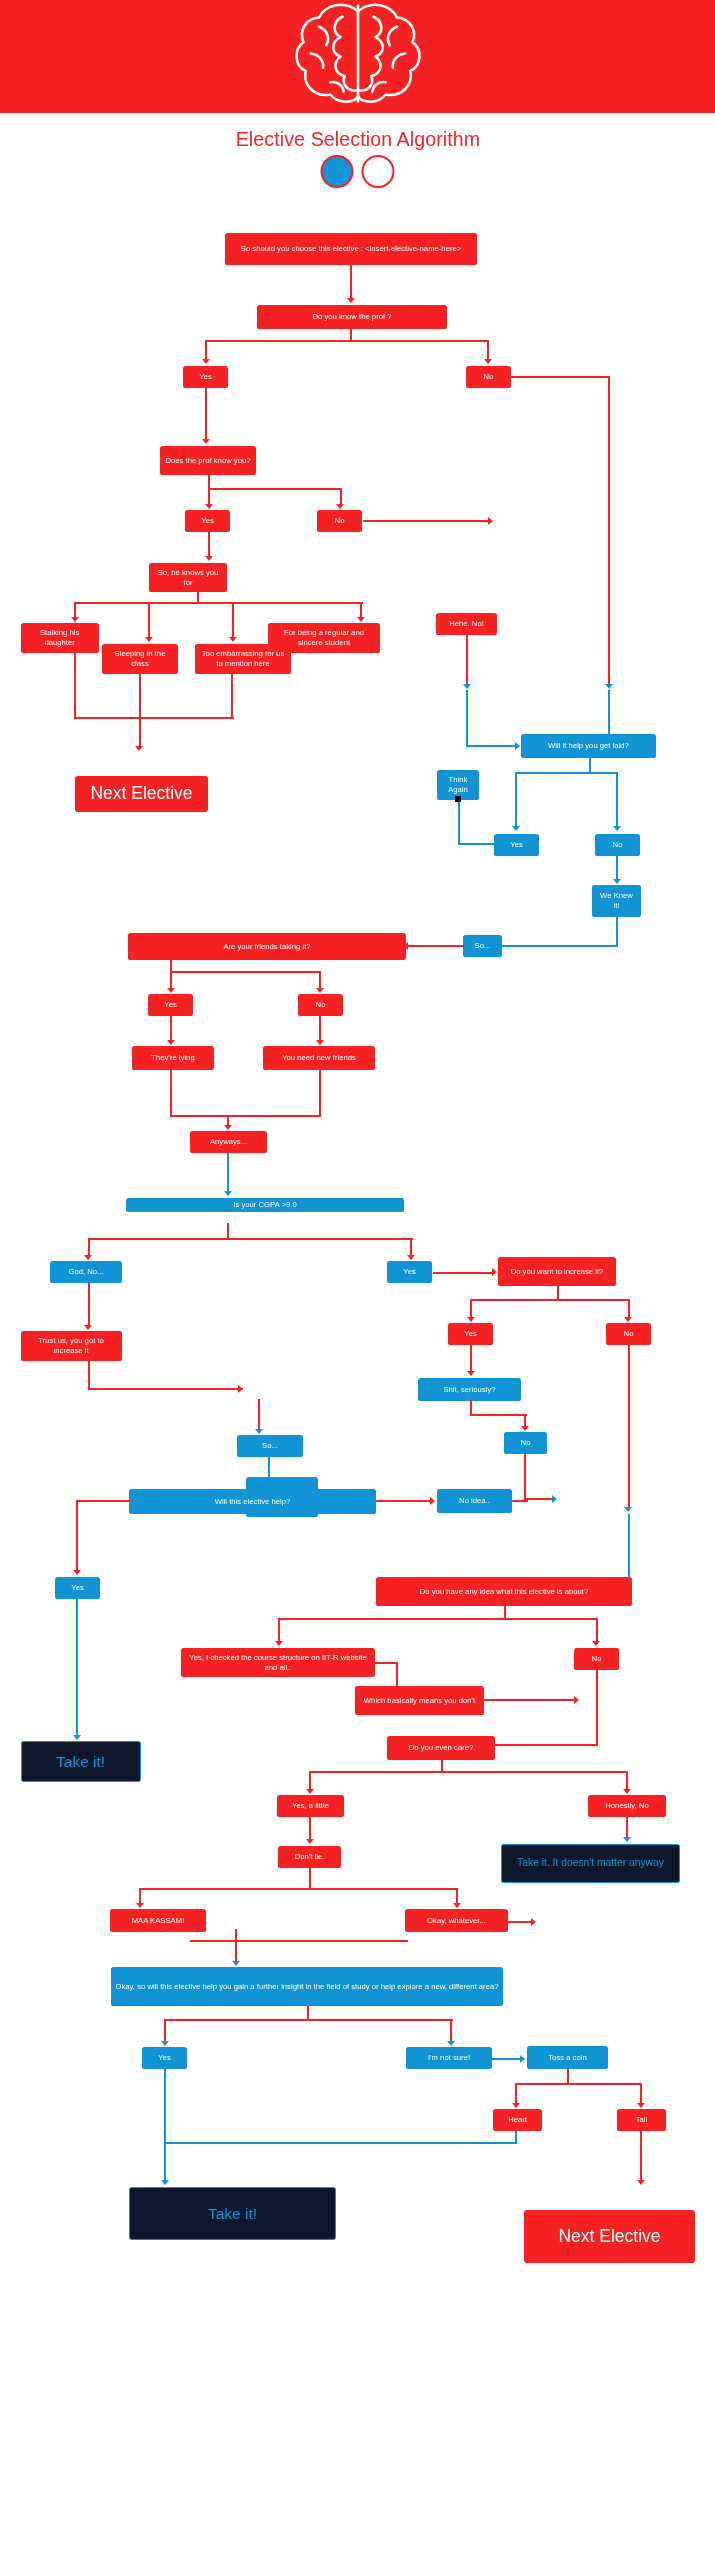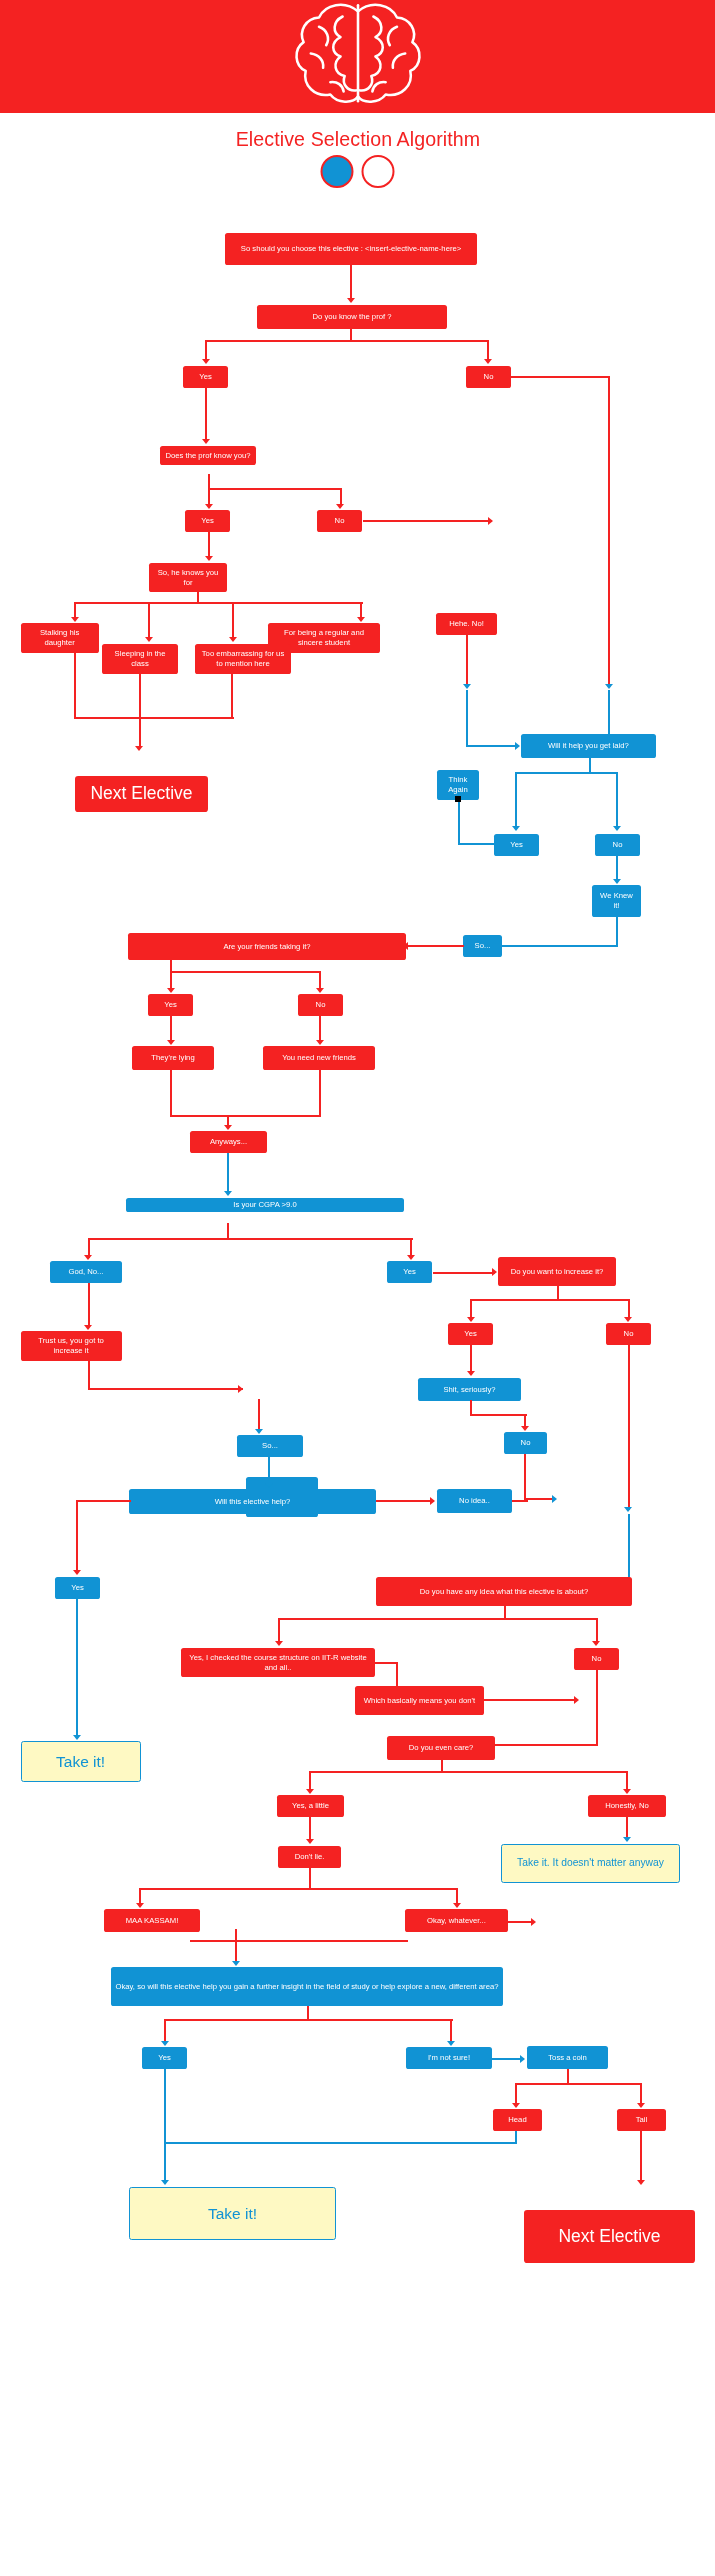--- a/index.html
+++ b/index.html
@@ -89,21 +89,21 @@
   }
   .node.red   { background: #f42222; }
   .node.blue  { background: #1193d4; }
   .node.big {
     font-size: 17.5px;
     border-radius: 3.1px;
     font-weight: normal;
     margin-top: 23px;
   }
   .node.outline-blue {
-    background: #fef9c3;
+    background: #0f172a;
     color: #1193d4;
     border: 1.5px solid #1193d4;
     font-size: 15.5px;
   }
   .node.outline-blue.small-txt { font-size: 10.3px; }
 
   
   .ln {
     position: absolute;
     background: #f42222;
@@ -165,21 +165,21 @@
   <div class="ln" style="left:205px; top:340px; width:2.1px; height:19.6px;"></div>
   <div class="ln" style="left:487px; top:340px; width:2.1px; height:19.6px;"></div>
   <div class="arrow down red" style="left:202px; top:359px;"></div>
   <div class="arrow down red" style="left:484px; top:359px;"></div>
 
   <div class="node red" style="left:183px; top:366px; width:45px; height:21.6px;">Yes</div>
   <div class="node red" style="left:466px; top:366px; width:45px; height:21.6px;">No</div>
 
   <div class="ln" style="left:205px; top:387px; width:2.1px; height:54px;"></div>
   <div class="arrow down red" style="left:202px; top:439px;"></div>
-  <div class="node red" style="left:160px; top:446px; width:96px; height:19px;">Does the prof know you?</div>
+  <div class="node red" style="left:160px; top:446px; width:96px; height:29px;">Does the prof know you?</div>
 
   <div class="ln" style="left:608px; top:377px; width:2.1px; height:289px;"></div>
   <div class="ln" style="left:511px; top:376px; width:99px; height:2.1px;"></div>
 
   <div class="ln" style="left:208px; top:474px; width:2.1px; height:15.5px;"></div>
   <div class="ln" style="left:208px; top:488px; width:134px; height:2.1px;"></div>
   <div class="ln" style="left:208px; top:488px; width:2.1px; height:16.5px;"></div>
   <div class="ln" style="left:340px; top:488px; width:2.1px; height:16.5px;"></div>
   <div class="arrow down red" style="left:205px; top:504px;"></div>
   <div class="arrow down red" style="left:336px; top:504px;"></div>
@@ -412,21 +412,21 @@
   <div class="arrow down blue" style="left:623px; top:1837px;"></div>
   <div class="node outline-blue small-txt" style="left:501px; top:1844px; width:179px; height:39px;">Take it. It doesn't matter anyway</div>
 
   <div class="ln" style="left:309px; top:1868px; width:2.1px; height:20.6px;"></div>
   <div class="ln" style="left:139px; top:1888px; width:319px; height:2.1px;"></div>
   <div class="ln" style="left:139px; top:1888px; width:2.1px; height:17.5px;"></div>
   <div class="ln" style="left:456px; top:1888px; width:2.1px; height:17.5px;"></div>
   <div class="arrow down red" style="left:136px; top:1903px;"></div>
   <div class="arrow down red" style="left:453px; top:1903px;"></div>
 
-  <div class="node red" style="left:104px; top:1909px; width:96px; height:23px;">MAA KASSAM!</div>
+  <div class="node red" style="left:110px; top:1909px; width:96px; height:23px;">MAA KASSAM!</div>
   <div class="node red" style="left:405px; top:1909px; width:103px; height:23px;">Okay, whatever...</div>
 
   <div class="ln" style="left:508px; top:1921px; width:26px; height:2.1px;"></div>
   <div class="arrow right red" style="left:531px; top:1918px;"></div>
 
   <div class="ln" style="left:235px; top:1929px; width:2.1px; height:12.4px;"></div>
   <div class="ln" style="left:190px; top:1940px; width:218px; height:2.1px;"></div>
   <div class="ln" style="left:235px; top:1940px; width:2.1px; height:23px;"></div>
   <div class="arrow down blue" style="left:232px; top:1961px;"></div>
 

